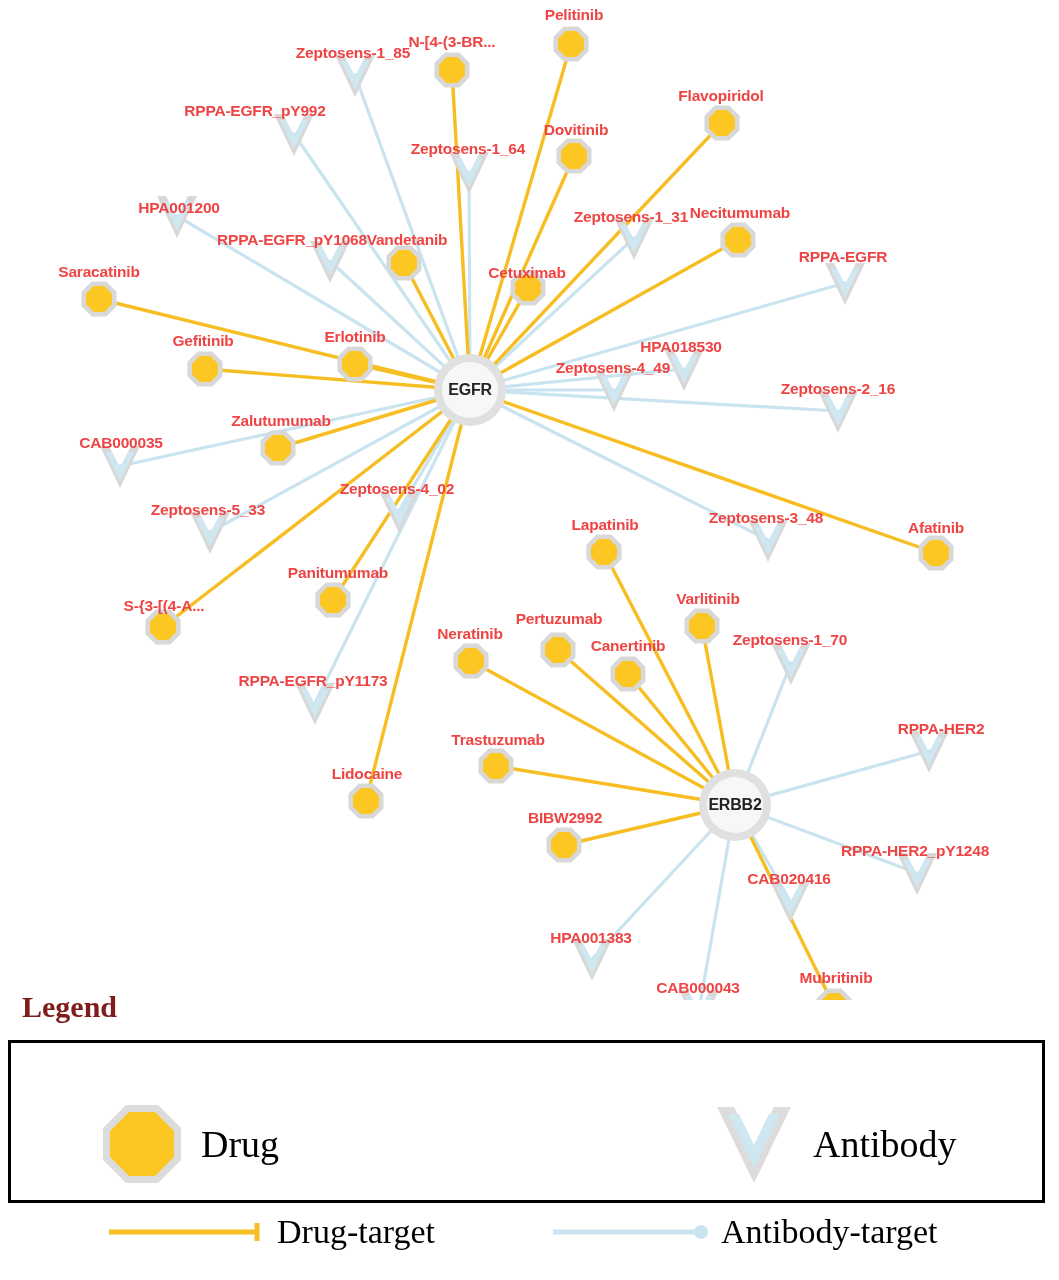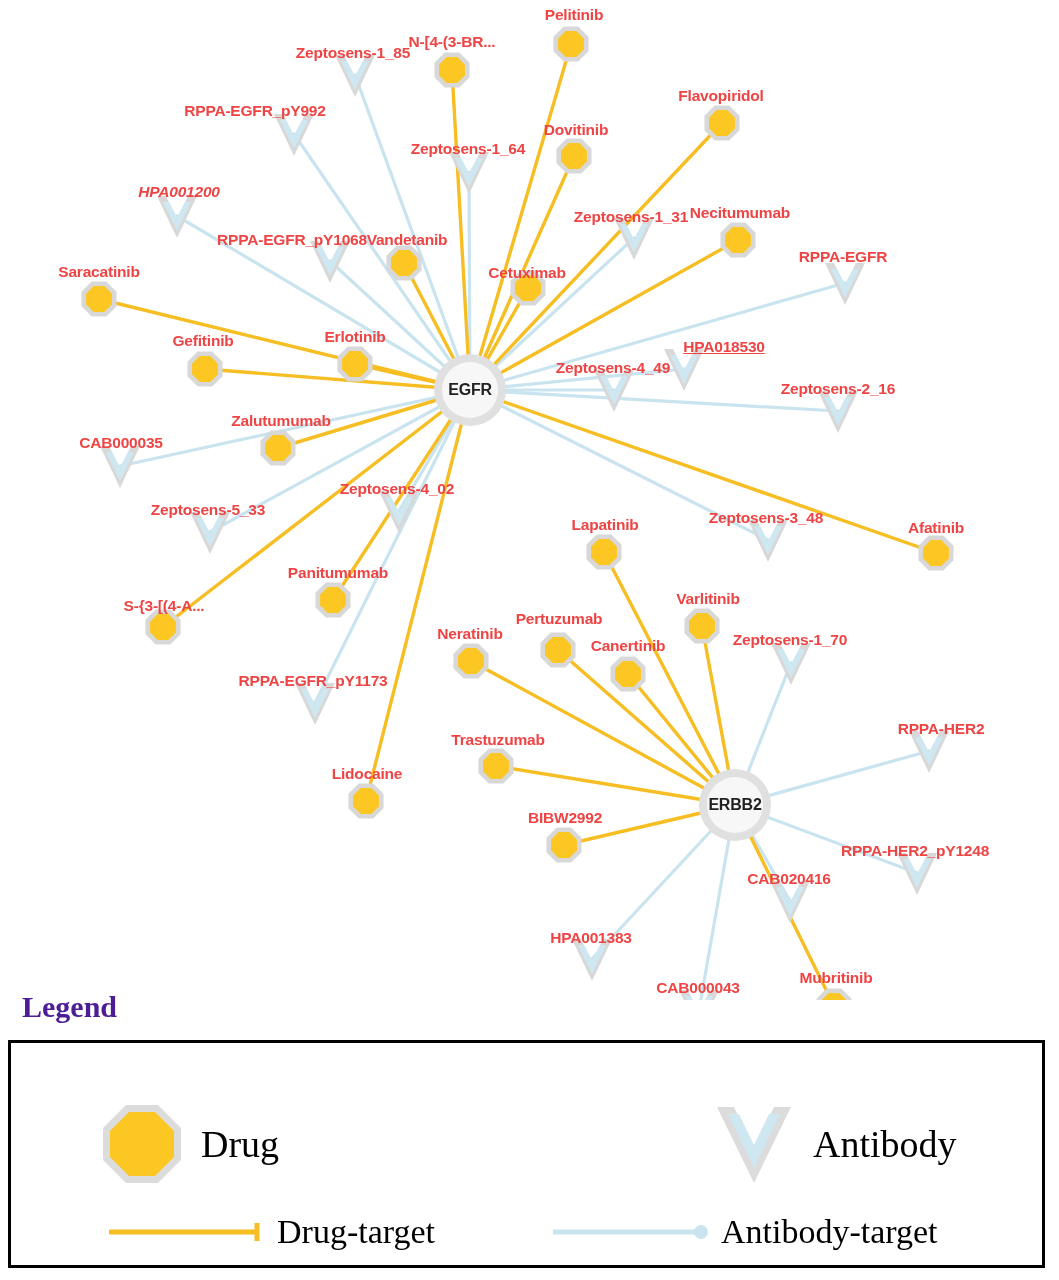--- a/index.html
+++ b/index.html
@@ -35,28 +35,28 @@
     font-size: 16px;
     color: #222;
   }
   #legend-title {
     position: absolute;
     left: 22px;
     top: 990px;
     font-family: "Liberation Serif", serif;
     font-size: 30px;
     font-weight: bold;
-    color: #4c1d95;
+    color: #7f1d1d;
   }
   #legend-box {
     position: absolute;
     left: 8px;
     top: 1040px;
     width: 1037px;
-    height: 228px;
+    height: 163px;
     border: 3px solid #000;
     background: #fff;
     box-sizing: border-box;
   }
   .legend-item {
     position: absolute;
     display: flex;
     align-items: center;
   }
   .legend-text {
@@ -334,25 +334,25 @@
       <div class="node-label" style="left: 470px; top: 634px;">Neratinib</div>
       <div class="node-label" style="left: 559px; top: 619px;">Pertuzumab</div>
       <div class="node-label" style="left: 628px; top: 646px;">Canertinib</div>
       <div class="node-label" style="left: 498px; top: 740px;">Trastuzumab</div>
       <div class="node-label" style="left: 367px; top: 774px;">Lidocaine</div>
       <div class="node-label" style="left: 565px; top: 818px;">BIBW2992</div>
       <div class="node-label" style="left: 836px; top: 978px;">Mubritinib</div>
       <div class="node-label" style="left: 353px; top: 53px;">Zeptosens-1_85</div>
       <div class="node-label" style="left: 255px; top: 111px;">RPPA-EGFR_pY992</div>
       <div class="node-label" style="left: 468px; top: 149px;">Zeptosens-1_64</div>
-      <div class="node-label" style="left: 179px; top: 192px; font-style: italic;">HPA001200</div>
+      <div class="node-label" style="left: 179px; top: 208px;">HPA001200</div>
       <div class="node-label" style="left: 631px; top: 217px;">Zeptosens-1_31</div>
       <div class="node-label" style="left: 292px; top: 240px;">RPPA-EGFR_pY1068</div>
       <div class="node-label" style="left: 843px; top: 257px;">RPPA-EGFR</div>
-      <div class="node-label" style="left: 724px; top: 347px; text-decoration: underline;">HPA018530</div>
+      <div class="node-label" style="left: 681px; top: 347px;">HPA018530</div>
       <div class="node-label" style="left: 613px; top: 368px;">Zeptosens-4_49</div>
       <div class="node-label" style="left: 838px; top: 389px;">Zeptosens-2_16</div>
       <div class="node-label" style="left: 121px; top: 443px;">CAB000035</div>
       <div class="node-label" style="left: 397px; top: 489px;">Zeptosens-4_02</div>
       <div class="node-label" style="left: 208px; top: 510px;">Zeptosens-5_33</div>
       <div class="node-label" style="left: 766px; top: 518px;">Zeptosens-3_48</div>
       <div class="node-label" style="left: 790px; top: 640px;">Zeptosens-1_70</div>
       <div class="node-label" style="left: 313px; top: 681px;">RPPA-EGFR_pY1173</div>
       <div class="node-label" style="left: 928px; top: 729px; padding-left: 26px;">RPPA-HER2</div>
       <div class="node-label" style="left: 915px; top: 851px;">RPPA-HER2_pY1248</div>

